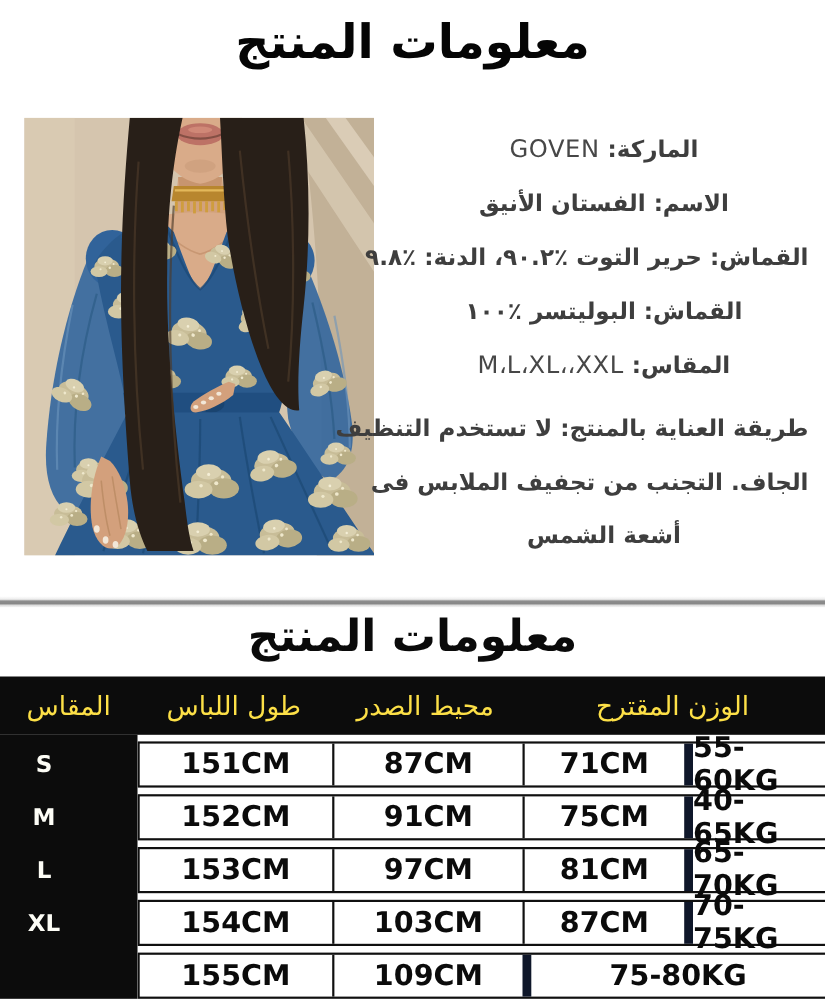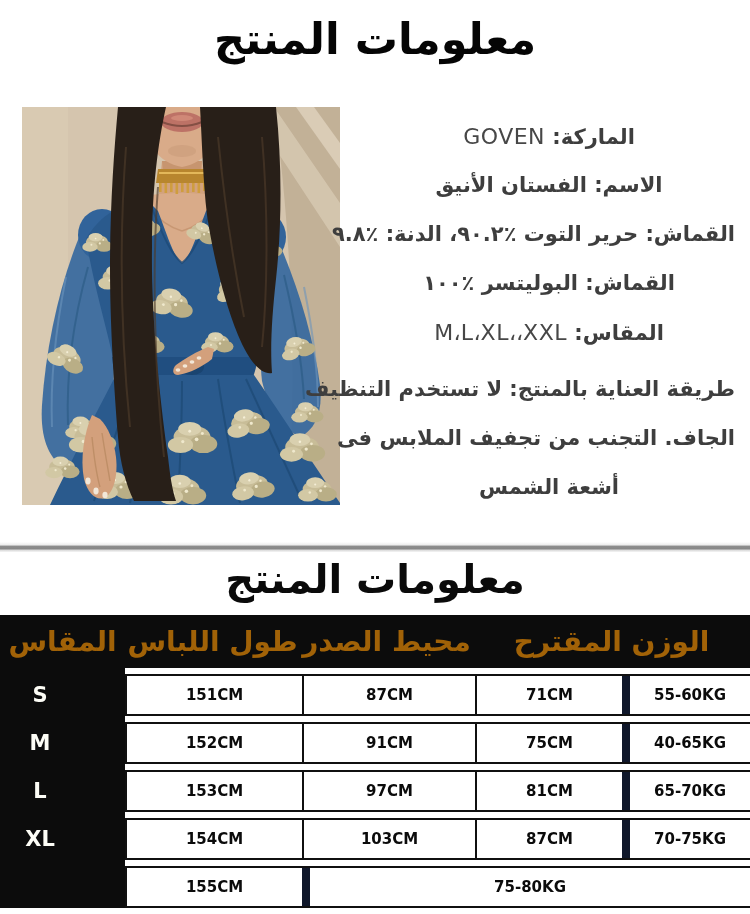--- a/index.html
+++ b/index.html
@@ -12,34 +12,34 @@
   .details{position:absolute;top:112px;right:15px;width:372px;direction:rtl;
            font-weight:bold;font-size:21px;color:#3e3e3e;}
   .dline{height:49px;line-height:49px;white-space:nowrap;text-align:center;}
   .dline.gap{margin-top:8px;}
   .latin{font-weight:normal;font-size:22px;color:#474747;letter-spacing:.5px;}
   .divider{position:absolute;top:542px;left:0;width:750px;height:10px;
            background:linear-gradient(to bottom,#ffffff 0%,#ededed 28%,#8d8d8d 44%,#878787 70%,#d8d8d8 80%,#f5f5f5 100%);}
   .title2{position:absolute;top:548px;left:0;width:750px;margin:0;text-align:center;
           font-size:40px;line-height:62px;font-weight:bold;color:#0a0a0a;}
   .table{position:absolute;top:615px;left:0;width:750px;}
-  .thead{display:flex;direction:ltr;height:53px;background:#0c0c0c;color:#a16207;
-         font-weight:bold;font-size:28px;}
+  .thead{display:flex;direction:ltr;height:53px;background:#0c0c0c;color:#fde047;
+         font-weight:normal;font-size:24px;}
   .th{display:flex;align-items:center;justify-content:center;height:100%;}
   .th.c0{width:125px}.th.c1{width:175px}.th.c2{width:173px}.th.c3{width:147px}.th.c4{flex:1}
   .tbody{position:relative;height:240px;direction:ltr;}
   .sizecol{position:absolute;left:0;top:0;width:125px;height:240px;background:#0c0c0c;
            box-sizing:border-box;padding-top:6px;}
   .sz{height:42px;margin-bottom:6px;display:flex;align-items:center;justify-content:center;
       padding-right:45px;color:#fdfdf6;font-weight:bold;font-size:21px;}
   .rows{position:absolute;left:125px;top:6px;width:627px;}
   .trow{display:flex;height:42px;margin-bottom:6px;border:2px solid #101010;
         box-sizing:border-box;background:#ffffff;}
   .tc{display:flex;align-items:center;justify-content:center;box-sizing:border-box;
-      font-weight:bold;font-size:15px;color:#0b0b0b;}
+      font-weight:bold;font-size:26px;color:#0b0b0b;}
   .tc.c1{width:175px}.tc.c2{width:173px;border-left:2px solid #101010}
   .tc.c3{width:147px;border-left:2px solid #101010}.tc.c4{flex:1;border-left:8px solid #0f172a}
 </style>
 </head>
 <body>
 
 <div class="page">
 
   <h1 class="title1">معلومات المنتج</h1>
 
@@ -218,19 +218,20 @@
           <div class="tc c4">65-70KG</div>
         </div>
         <div class="trow">
           <div class="tc c1">154CM</div>
           <div class="tc c2">103CM</div>
           <div class="tc c3">87CM</div>
           <div class="tc c4">70-75KG</div>
         </div>
         <div class="trow">
           <div class="tc c1">155CM</div>
+          <div class="tc c2">109CM</div>
           <div class="tc c4">75-80KG</div>
         </div>
       </div>
     </div>
   </div>
 
 </div>
 
 </body></html>

